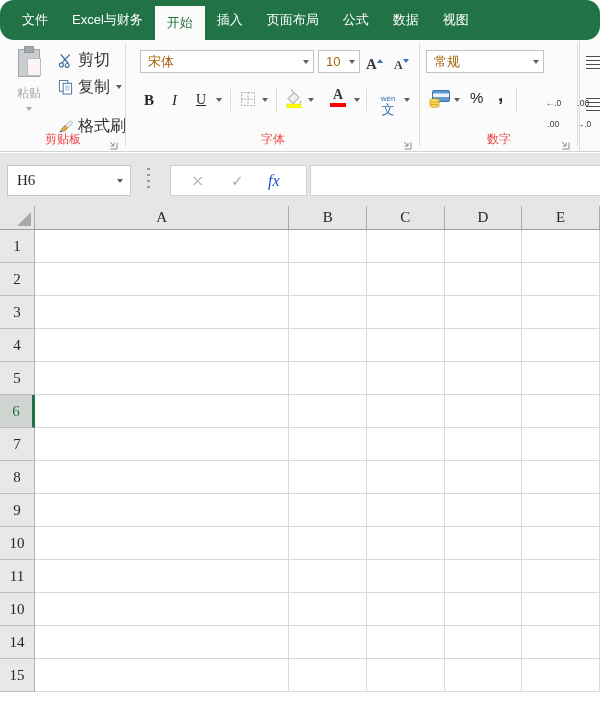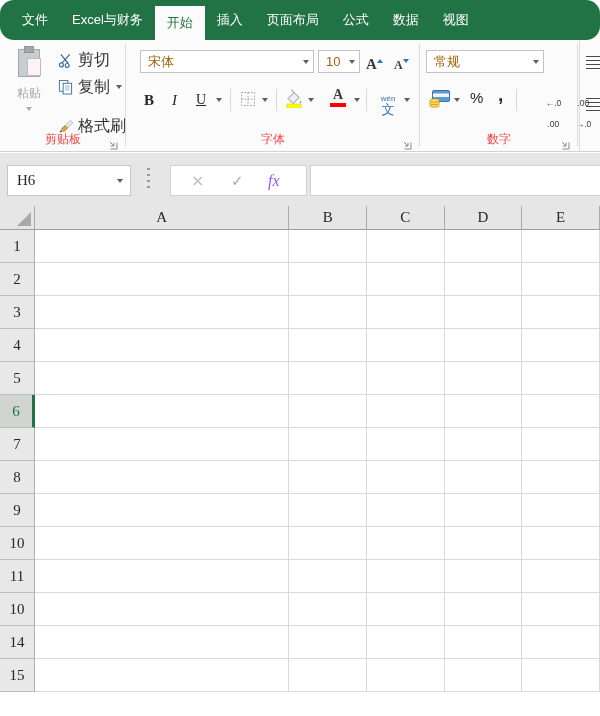--- a/index.html
+++ b/index.html
@@ -84,21 +84,21 @@
 
   
   .fbar { position:absolute; left:0; top:153px; width:600px; height:53px; background:#e6e6e6; }
   .namebox { position:absolute; left:7px; top:12px; width:124px; height:31px; background:#fff; border:1px solid #c6c6c6; display:flex; align-items:center; padding-left:9px; font-family:"Liberation Serif",serif; font-size:15px; color:#262626; }
   .namebox .caret { position:absolute; right:7px; top:13px; }
   .dots { position:absolute; left:147px; top:15px; width:3px; height:24px;
     background:repeating-linear-gradient(to bottom, #9a9a9a 0 2px, transparent 2px 6px); }
   .fxbox { position:absolute; left:170px; top:12px; width:137px; height:31px; background:#fff; border:1px solid #d0d0d0; display:flex; align-items:center; }
   .fx-x { position:absolute; left:20px; color:#bcbcbc; font-size:16px; font-family:"DejaVu Sans",sans-serif; }
   .fx-ok { position:absolute; left:60px; color:#a9a9a9; font-size:15px; font-family:"DejaVu Sans",sans-serif; }
-  .fx-fx { position:absolute; left:97px; color:#8b5cf6; font-size:16px; font-style:italic; font-family:"Liberation Serif",serif; }
+  .fx-fx { position:absolute; left:97px; color:#1d4ed8; font-size:16px; font-style:italic; font-family:"Liberation Serif",serif; }
   .finput { position:absolute; left:310px; top:12px; width:292px; height:31px; background:#fff; border:1px solid #d0d0d0; border-right:none; font-size:13px; padding-left:6px; color:#262626; display:flex; align-items:center; }
 
   
   .sheet { position:absolute; left:0; top:206px; width:600px; height:510px; background:#fff; overflow:hidden; }
   .hrow { display:flex; height:24px; }
   .corner { width:36px; height:24px; background:#e6e6e6; border-right:1px solid #ababab; border-bottom:1px solid #9e9e9e; position:relative; }
   .corner .tri { position:absolute; right:3px; bottom:3px; width:0; height:0; border-left:14px solid transparent; border-bottom:14px solid #a6aaad; }
   .ch { height:24px; background:#e6e6e6; border-right:1px solid #ababab; border-bottom:1px solid #9e9e9e; display:flex; align-items:center; justify-content:center; font-family:"Liberation Serif",serif; font-size:15px; color:#262626; }
   .cA { width:262px; } .cB { width:80px; } .cC { width:80px; } .cD { width:80px; } .cE { width:80px; }
   .row { display:flex; height:33px; }

